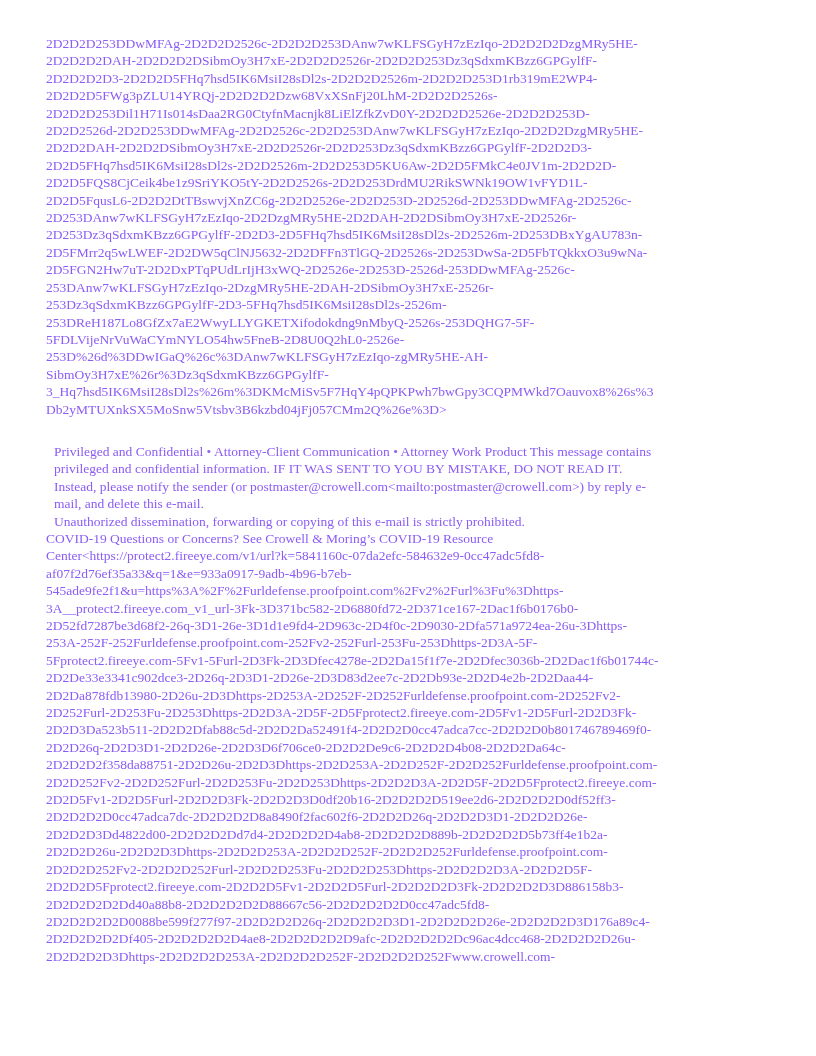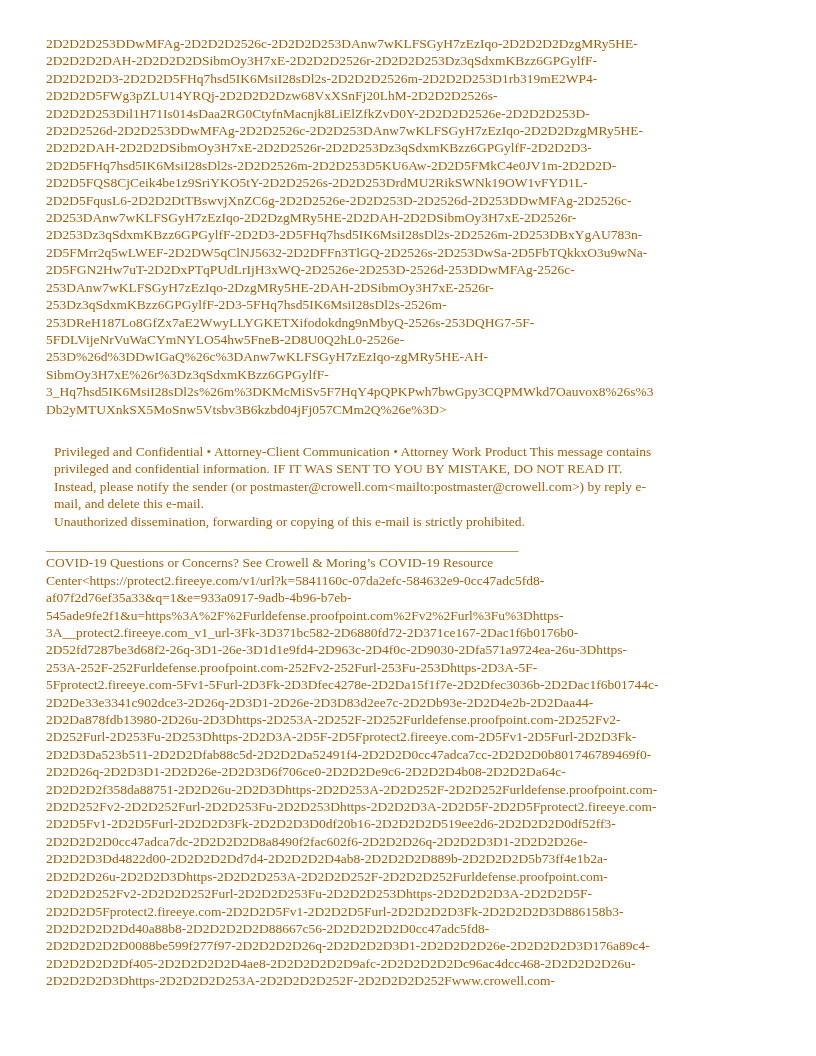--- a/index.html
+++ b/index.html
@@ -3,21 +3,21 @@
 <meta charset="utf-8">
 <style>
   html, body { margin: 0; padding: 0; background: #ffffff; }
   .page {
     position: relative;
     width: 816px;
     height: 1056px;
     background: #ffffff;
     box-sizing: border-box;
     padding: 35px 44px 0 46px;
-    color: #a16207;
+    color: #8b5cf6;
     font-family: "Liberation Serif", serif;
     font-size: 13.5px;
     line-height: 17.4px;
     overflow: hidden;
   }
   .textblock { white-space: pre; }
   .conf-block { margin-top: 25px; margin-left: 8px; }
   .divider-line {
     margin-top: 7px;
     white-space: pre;
@@ -52,21 +52,20 @@
 SibmOy3H7xE%26r%3Dz3qSdxmKBzz6GPGylfF-
 3_Hq7hsd5IK6MsiI28sDl2s%26m%3DKMcMiSv5F7HqY4pQPKPwh7bwGpy3CQPMWkd7Oauvox8%26s%3
 Db2yMTUXnkSX5MoSnw5Vtsbv3B6kzbd04jFj057CMm2Q%26e%3D&gt;</div>
 
   <div class="textblock conf-block">Privileged and Confidential • Attorney-Client Communication • Attorney Work Product This message contains
 privileged and confidential information. IF IT WAS SENT TO YOU BY MISTAKE, DO NOT READ IT.
 Instead, please notify the sender (or postmaster@crowell.com&lt;mailto:postmaster@crowell.com&gt;) by reply e-
 mail, and delete this e-mail.
 Unauthorized dissemination, forwarding or copying of this e-mail is strictly prohibited.</div>
 
-  <div class="divider-line">______________________________________________________________________</div>
 
   <div class="textblock">COVID-19 Questions or Concerns? See Crowell &amp; Moring’s COVID-19 Resource
 Center&lt;https://protect2.fireeye.com/v1/url?k=5841160c-07da2efc-584632e9-0cc47adc5fd8-
 af07f2d76ef35a33&amp;q=1&amp;e=933a0917-9adb-4b96-b7eb-
 545ade9fe2f1&amp;u=https%3A%2F%2Furldefense.proofpoint.com%2Fv2%2Furl%3Fu%3Dhttps-
 3A__protect2.fireeye.com_v1_url-3Fk-3D371bc582-2D6880fd72-2D371ce167-2Dac1f6b0176b0-
 2D52fd7287be3d68f2-26q-3D1-26e-3D1d1e9fd4-2D963c-2D4f0c-2D9030-2Dfa571a9724ea-26u-3Dhttps-
 253A-252F-252Furldefense.proofpoint.com-252Fv2-252Furl-253Fu-253Dhttps-2D3A-5F-
 5Fprotect2.fireeye.com-5Fv1-5Furl-2D3Fk-2D3Dfec4278e-2D2Da15f1f7e-2D2Dfec3036b-2D2Dac1f6b01744c-
 2D2De33e3341c902dce3-2D26q-2D3D1-2D26e-2D3D83d2ee7c-2D2Db93e-2D2D4e2b-2D2Daa44-

